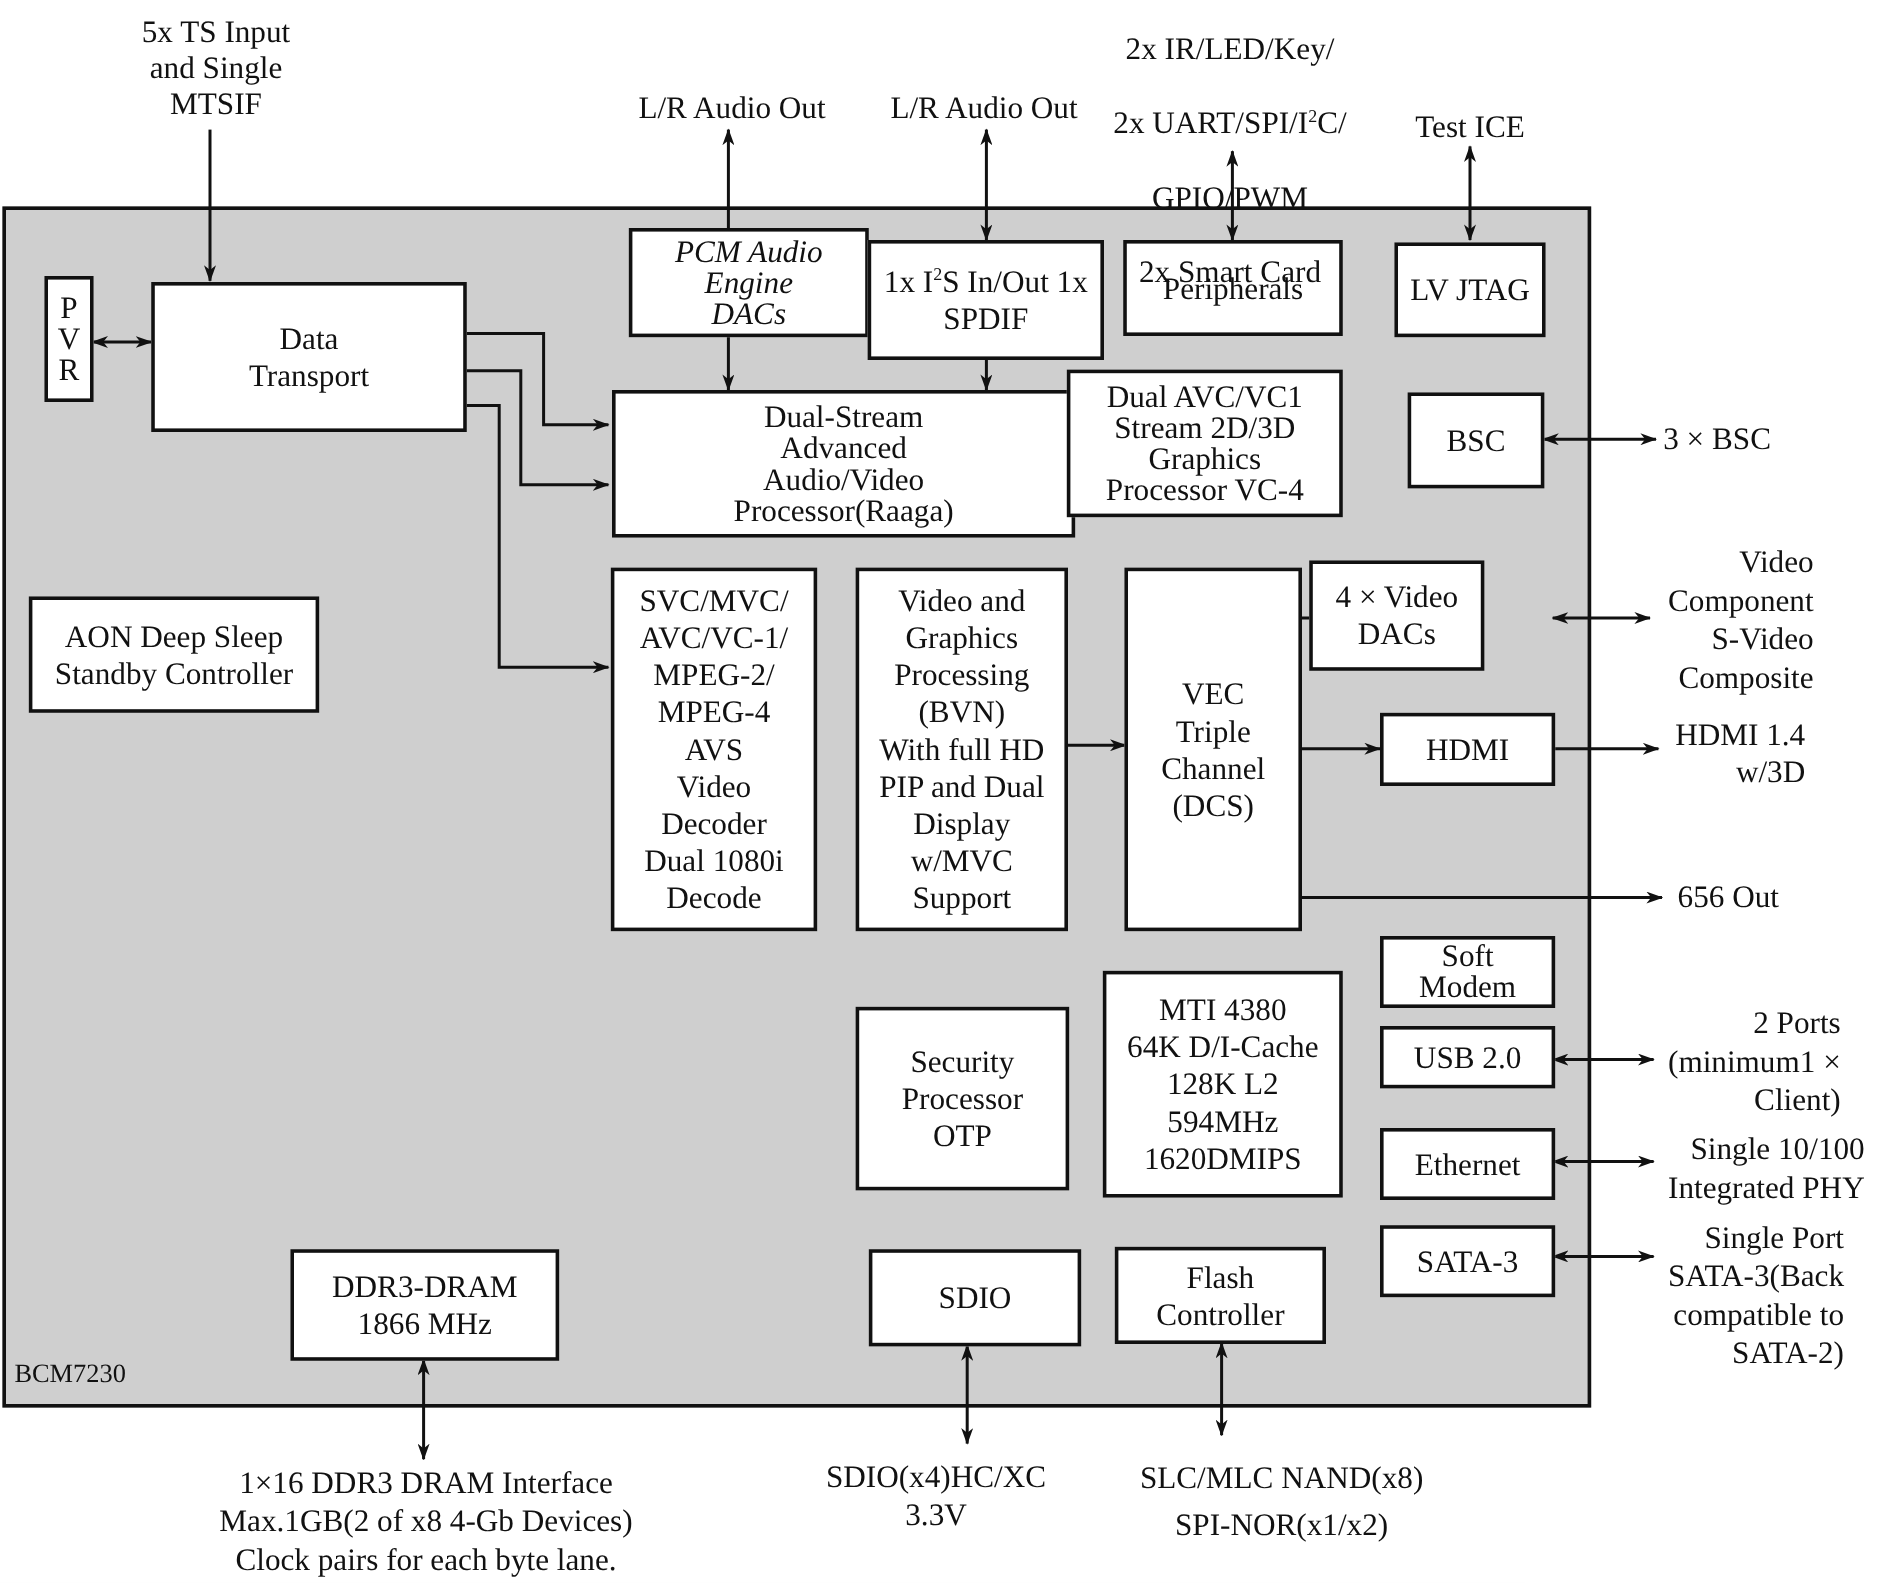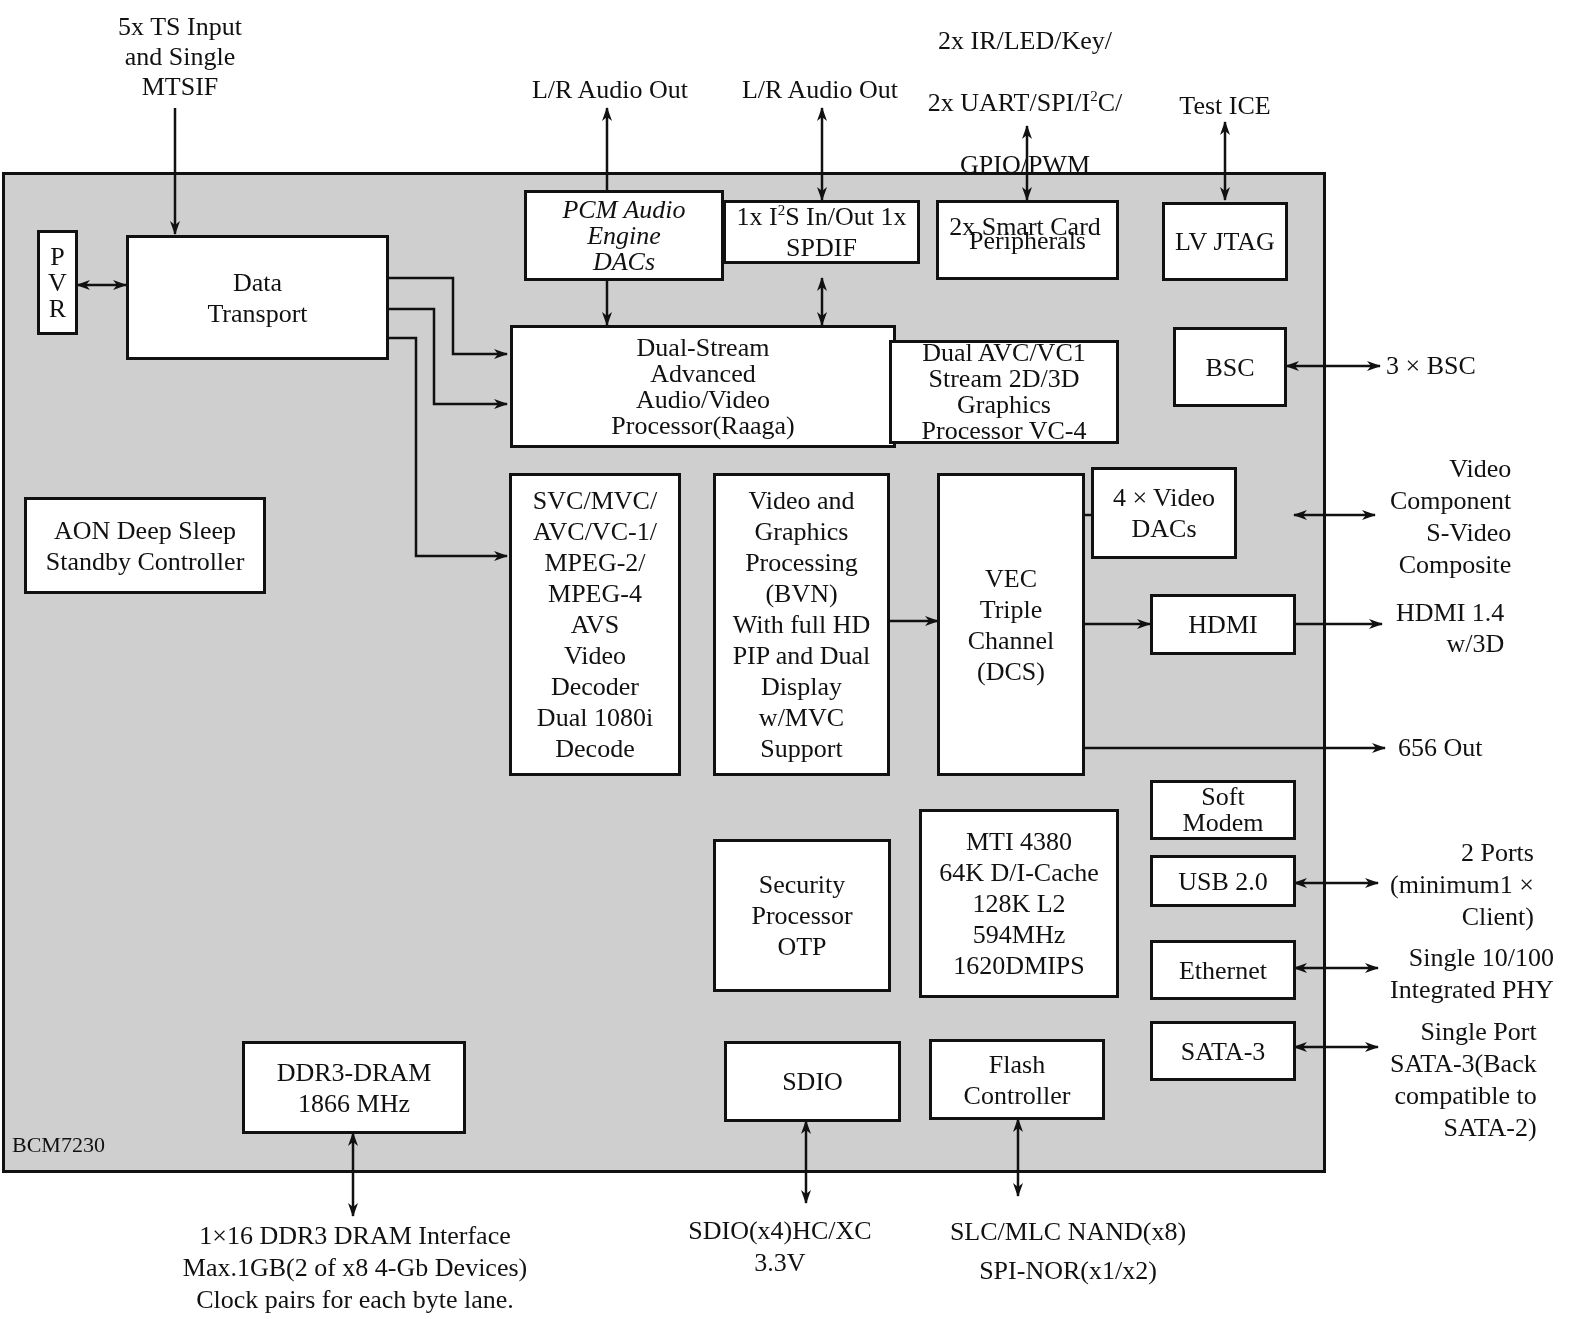--- a/index.html
+++ b/index.html
@@ -62,31 +62,31 @@
 </svg>
 
 <div class="blk tight" style="left:37px;top:230px;width:41px;height:105px;">P
 V
 R</div>
 <div class="blk" style="left:126px;top:235px;width:263px;height:125px;">Data
 Transport</div>
 <div class="blk tight" style="left:524px;top:190px;width:200px;height:91px;font-style:italic;">PCM Audio
 Engine
 DACs</div>
-<div class="blk" style="left:723px;top:200px;width:197px;height:64px;">
+<div class="blk" style="left:723px;top:200px;width:197px;height:100px;">
   <span><span>1x I</span><sup>2</sup><span>S In/Out 1x
 SPDIF</span></span>
 </div>
 <div class="blk" style="left:936px;top:200px;width:183px;height:80px;">Peripherals</div>
 <div class="blk" style="left:1162px;top:202px;width:126px;height:79px;">LV JTAG</div>
 <div class="blk tight" style="left:510px;top:325px;width:386px;height:123px;">Dual-Stream
 Advanced
 Audio/Video
 Processor(Raaga)</div>
-<div class="blk tight" style="left:889px;top:340px;width:230px;height:104px;">Dual AVC/VC1
+<div class="blk tight" style="left:889px;top:308px;width:230px;height:123px;">Dual AVC/VC1
 Stream 2D/3D
 Graphics
 Processor VC-4</div>
 <div class="blk" style="left:1173px;top:327px;width:114px;height:80px;">BSC</div>
 <div class="blk" style="left:24px;top:497px;width:242px;height:97px;">AON Deep Sleep
 Standby Controller</div>
 <div class="blk" style="left:509px;top:473px;width:172px;height:303px;">SVC/MVC/
 AVC/VC-1/
 MPEG-2/
 MPEG-4

